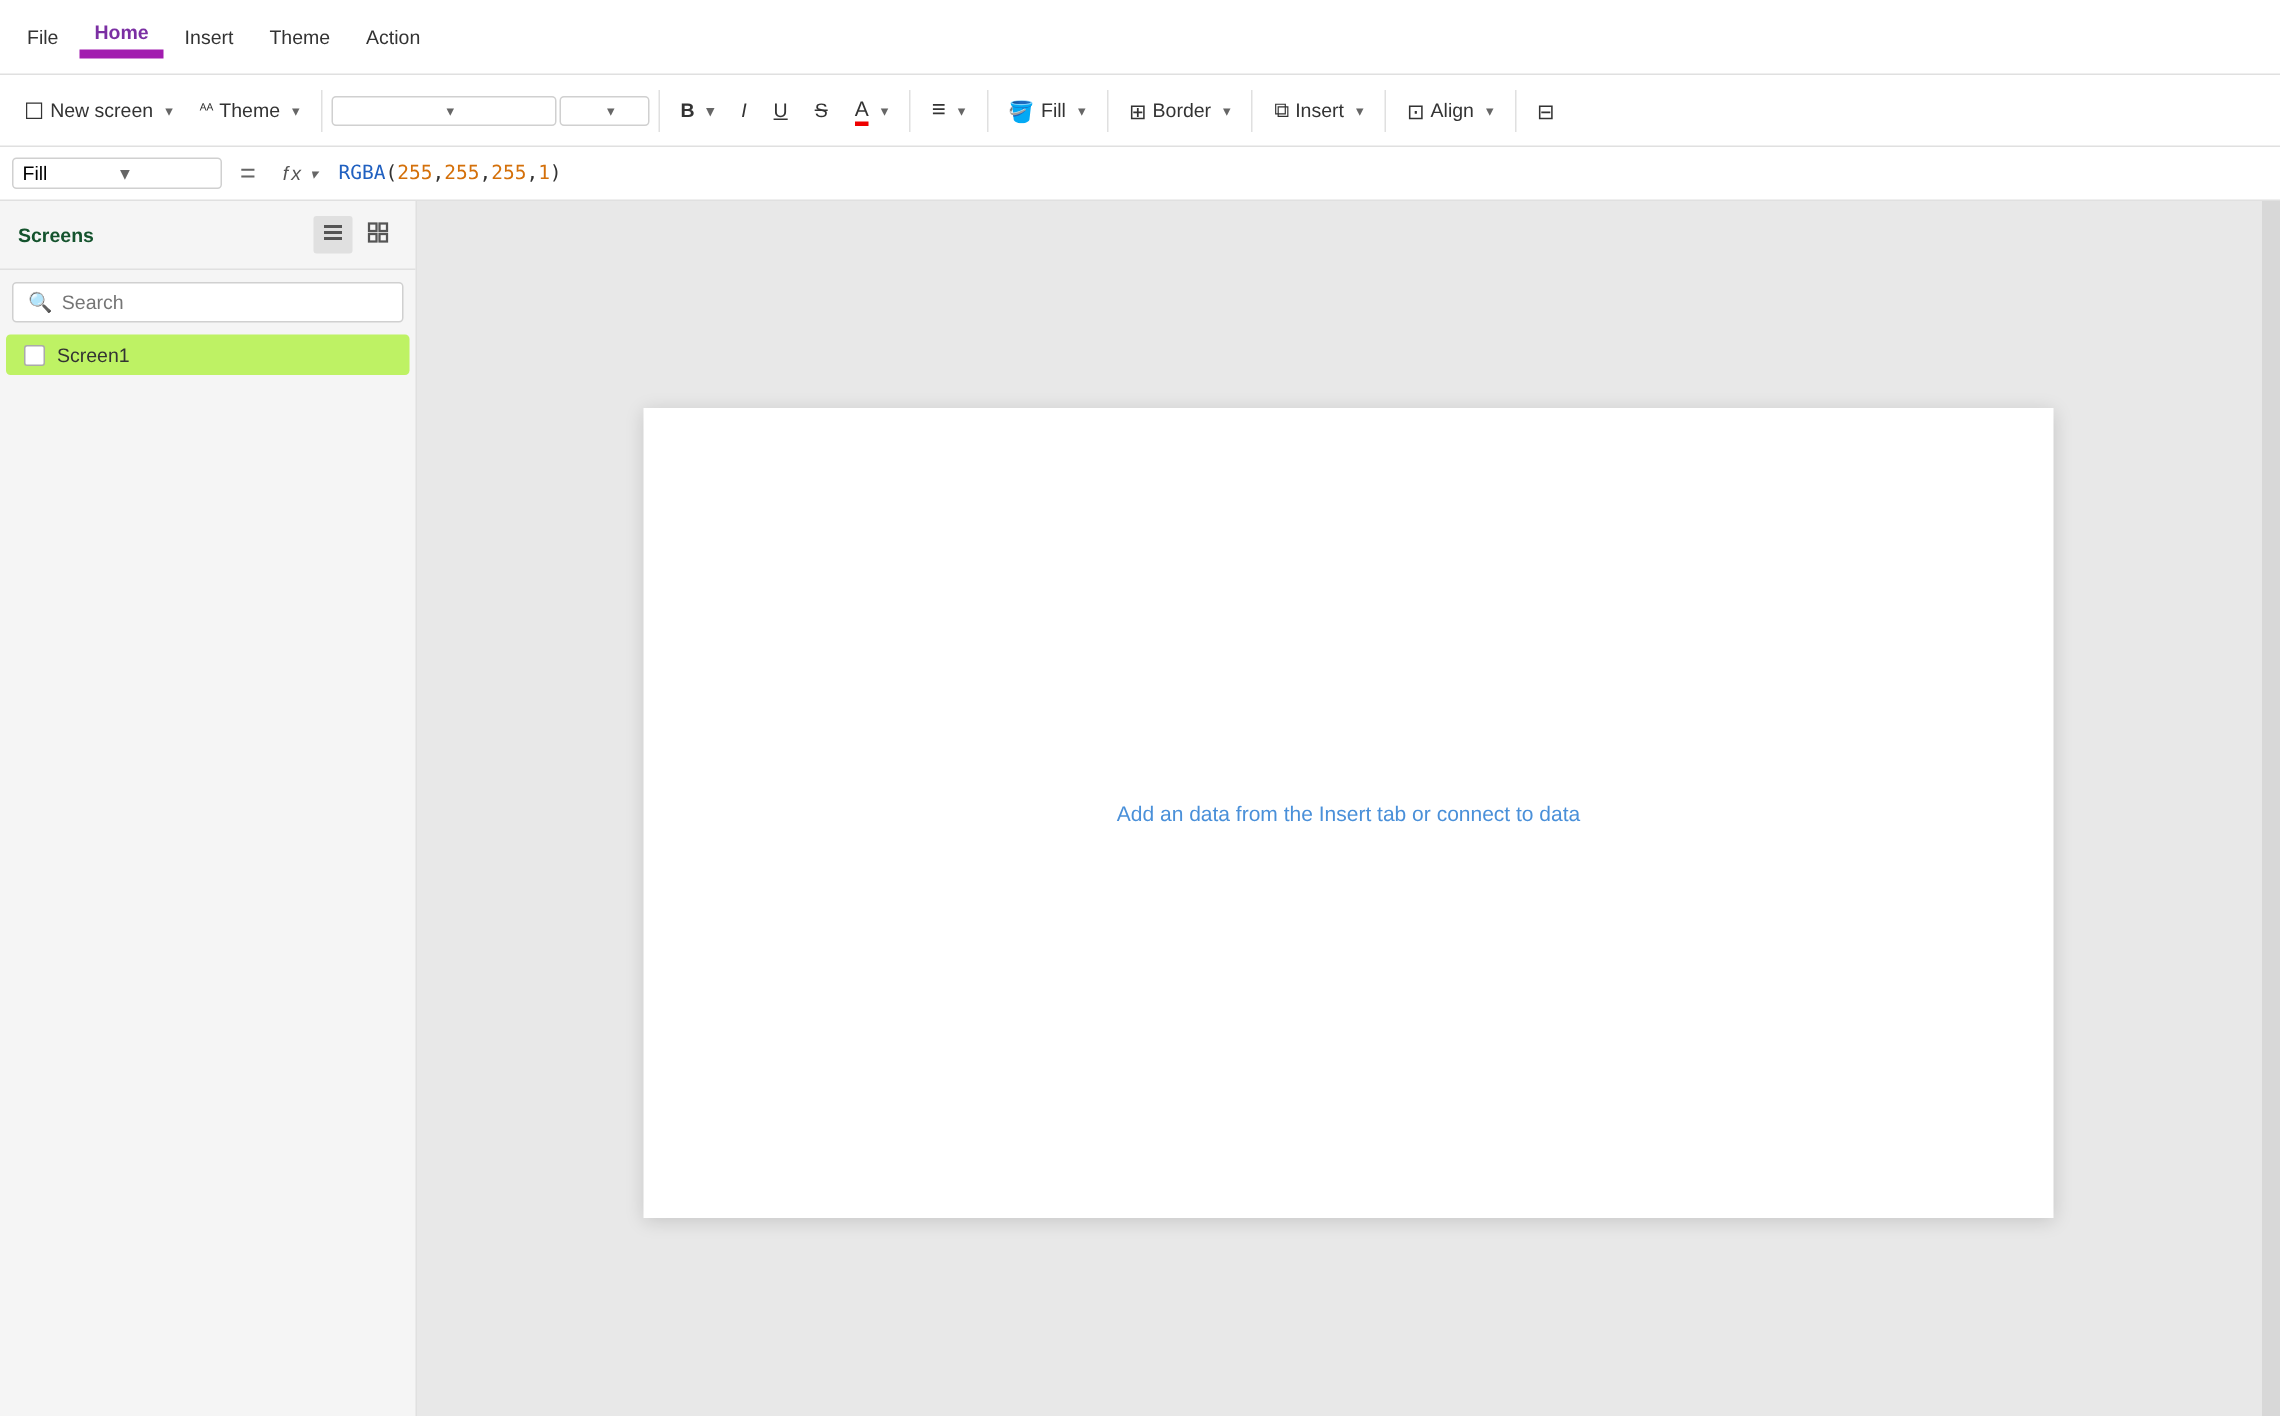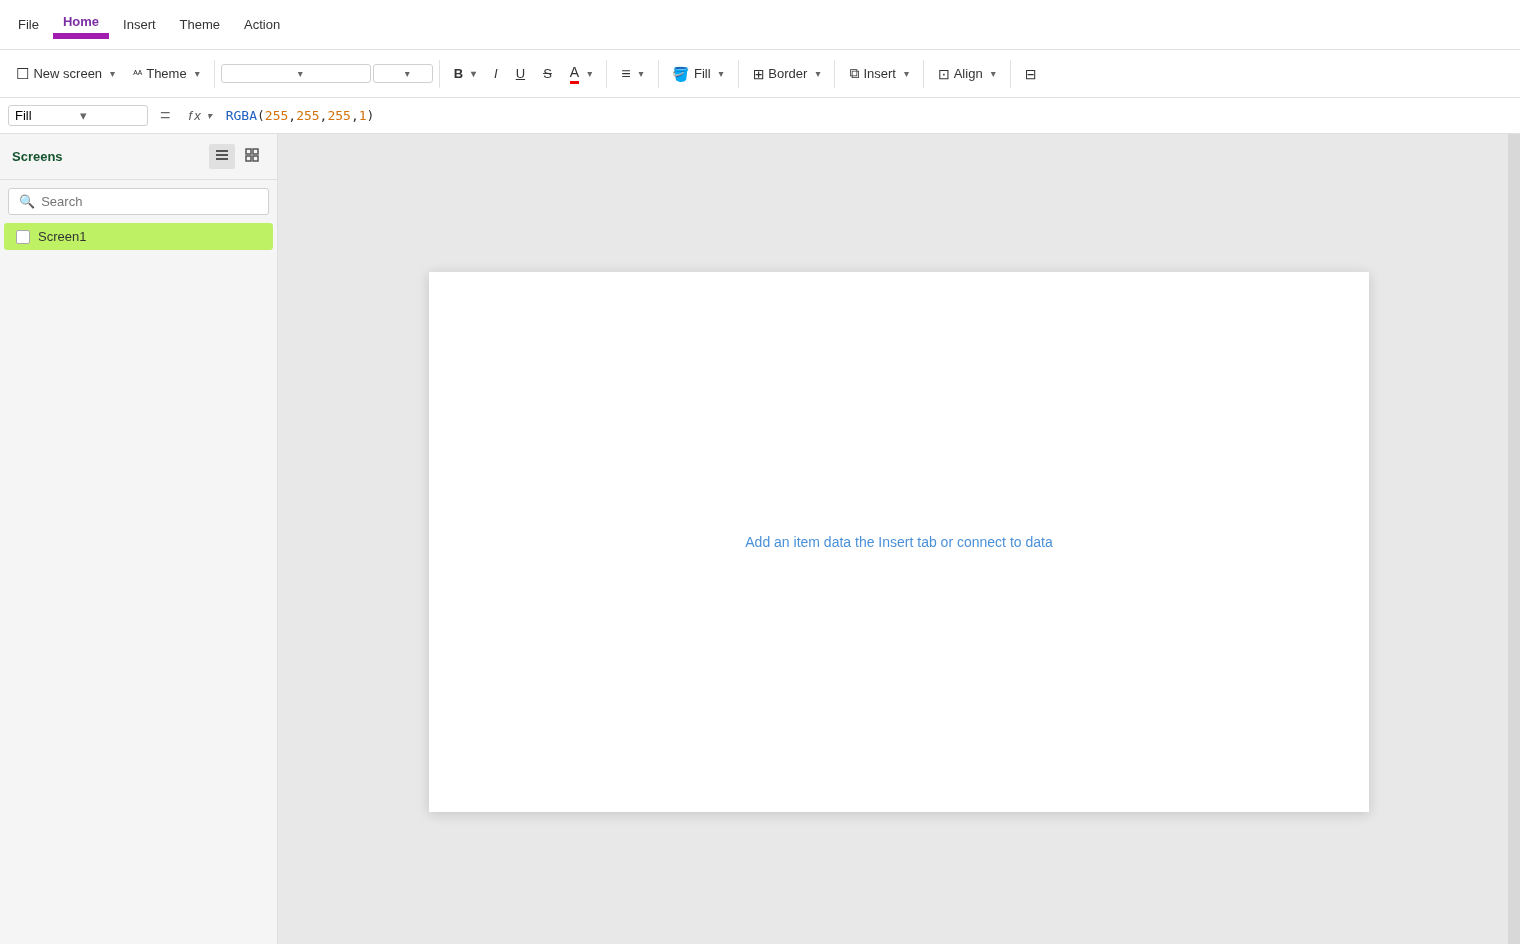--- a/index.html
+++ b/index.html
@@ -404,20 +404,20 @@
       <div class="screen-item selected">
         <div class="screen-checkbox"></div>
         <span class="screen-name">Screen1</span>
       </div>
     </div>
   </div>
 
   <div class="canvas-area" style="position: relative;">
     <div class="canvas-frame">
       <div class="canvas-hint">
-        <span>Add an item data the </span><a href="#">Insert tab</a><span> or </span><a href="#">connect to data</a>
+        <span>Add an data from the </span><a href="#">Insert tab</a><span> or </span><a href="#">connect to data</a>
       </div>
     </div>
 
     <div class="right-scroll" style="position: absolute; right: 0; top: 0; bottom: 0; width: 12px; background: #d8d8d8;"></div>
   </div>
 
 </div>
 
 </body></html>

